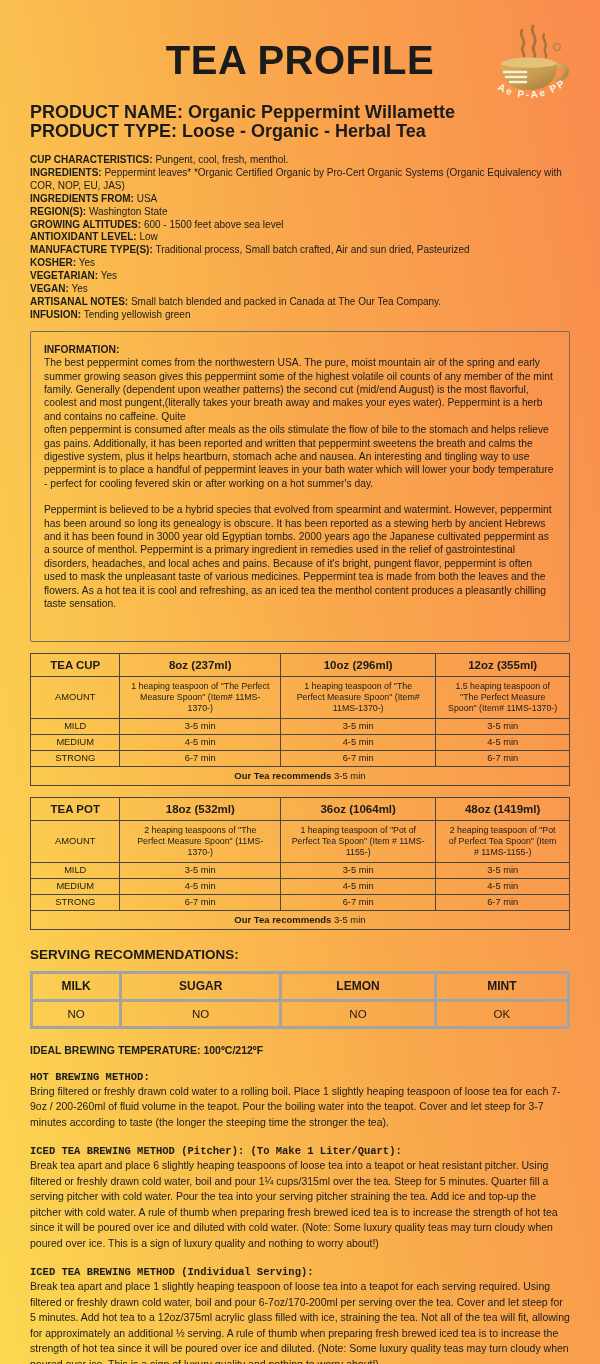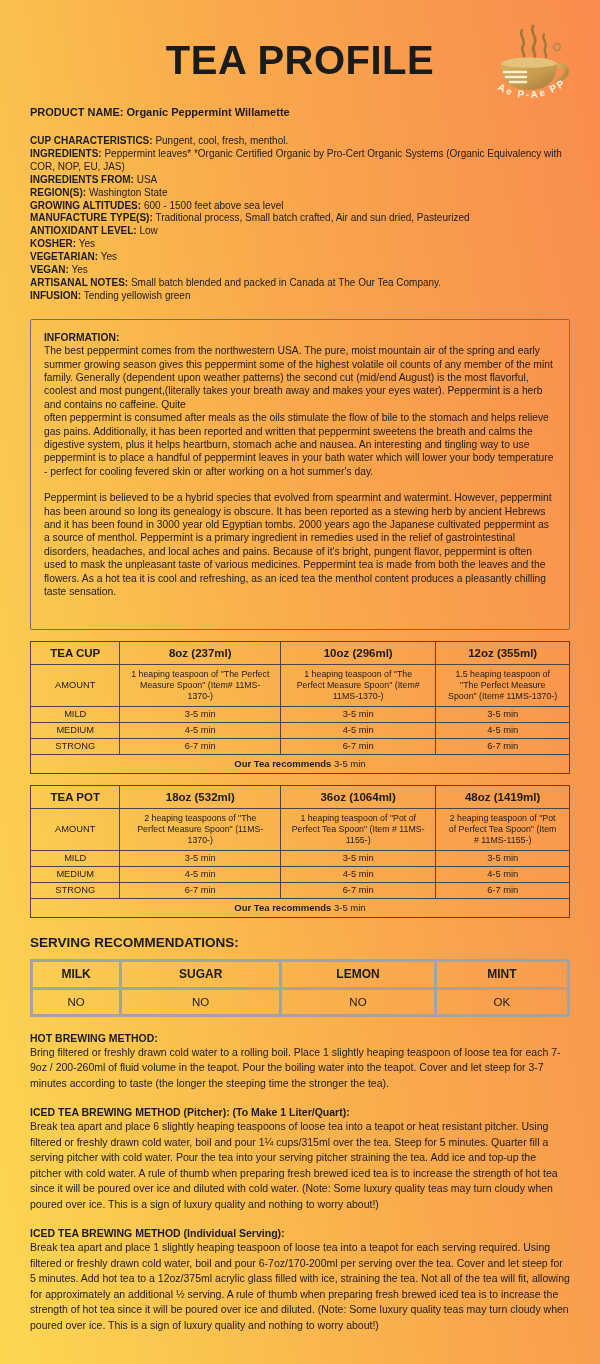--- a/index.html
+++ b/index.html
@@ -18,30 +18,30 @@
     text-align: center;
     font-size: 40px;
     font-weight: bold;
     letter-spacing: 0.5px;
     padding-top: 38px;
   }
   .logo { position: absolute; top: 20px; right: 18px; width: 104px; height: 100px; }
 
   
   .product { margin-top: 20px; }
-  .product-line { font-size: 11px; font-weight: bold; line-height: 19px; }
+  .product-line { font-size: 18px; font-weight: bold; line-height: 19px; }
 
   
   .details { margin-top: 13px; }
   .detail-line { font-size: 10px; line-height: 12.9px; }
   .b { font-weight: bold; }
 
   
   .info-box {
-    margin-top: 16px;
+    margin-top: 9px;
     border: 1px solid #6e6e6e;
     border-radius: 2px;
     padding: 11px 13px 30px 13px;
     font-size: 10.3px;
     line-height: 13.4px;
   }
   .info-title { font-weight: bold; }
   .info-p { margin-top: 0; white-space: pre-line; }
   .info-p + .info-p { margin-top: 13px; }
 
@@ -66,21 +66,21 @@
   .serving-table th { font-size: 12px; font-weight: bold; padding: 5.5px 3px; }
   .serving-table td { font-size: 11.5px; padding: 6px 9px; }
   .serving-table col { width: 25%; }
   .serving-table col.c1 { width: 16.6%; }
   .serving-table col.c2 { width: 29.8%; }
   .serving-table col.c3 { width: 28.8%; }
   .serving-table col.c4 { width: 24.8%; }
 
   
   .temp-line { font-size: 10.5px; font-weight: bold; margin-top: 15px; }
-  .brew-heading { font-size: 10.5px; font-weight: bold; margin-top: 15px; }
+  .brew-heading { font-size: 10.5px; font-weight: bold; margin-top: 15px; font-family: Liberation Mono, monospace; }
   .brew-body { font-size: 10.5px; line-height: 15.5px; margin-top: 1px; }
 </style>
 </head>
 <body>
 
 <div class="page">
 
   <h1 class="title">TEA PROFILE</h1>
 
   <div class="logo">
@@ -109,30 +109,34 @@
         <textPath href="#arc" startOffset="6"><tspan>Ae P-Ae PPa</tspan></textPath>
       </text>
     </svg>
   </div>
 
   <div class="product">
     <div class="product-line">
       <span class="b">PRODUCT NAME:</span>
       <span>Organic Peppermint Willamette</span>
     </div>
+    <div class="product-line">
+      <span class="b">PRODUCT TYPE:</span>
+      <span>Loose - Organic - Herbal Tea</span>
+    </div>
   </div>
 
   <div class="details">
     <div class="detail-line"><span class="b">CUP CHARACTERISTICS:</span> <span>Pungent, cool, fresh, menthol.</span></div>
     <div class="detail-line"><span class="b">INGREDIENTS:</span> <span>Peppermint leaves* *Organic Certified Organic by Pro-Cert Organic Systems (Organic Equivalency with COR, NOP, EU, JAS)</span></div>
     <div class="detail-line"><span class="b">INGREDIENTS FROM:</span> <span>USA</span></div>
     <div class="detail-line"><span class="b">REGION(S):</span> <span>Washington State</span></div>
     <div class="detail-line"><span class="b">GROWING ALTITUDES:</span> <span>600 - 1500 feet above sea level</span></div>
+    <div class="detail-line"><span class="b">ANTIOXIDANT LEVEL:</span> <span>Low</span></div>
     <div class="detail-line"><span class="b">MANUFACTURE TYPE(S):</span> <span>Traditional process, Small batch crafted, Air and sun dried, Pasteurized</span></div>
-    <div class="detail-line"><span class="b">ANTIOXIDANT LEVEL:</span> <span>Low</span></div>
     <div class="detail-line"><span class="b">KOSHER:</span> <span>Yes</span></div>
     <div class="detail-line"><span class="b">VEGETARIAN:</span> <span>Yes</span></div>
     <div class="detail-line"><span class="b">VEGAN:</span> <span>Yes</span></div>
     <div class="detail-line"><span class="b">ARTISANAL NOTES:</span> <span>Small batch blended and packed in Canada at The Our Tea Company.</span></div>
     <div class="detail-line"><span class="b">INFUSION:</span> <span>Tending yellowish green</span></div>
   </div>
 
   <div class="info-box">
     <div class="info-title">INFORMATION:</div>
     <p class="info-p">The best peppermint comes from the northwestern USA. The pure, moist mountain air of the spring and early summer growing season gives this peppermint some of the highest volatile oil counts of any member of the mint family. Generally (dependent upon weather patterns) the second cut (mid/end August) is the most flavorful, coolest and most pungent,(literally takes your breath away and makes your eyes water). Peppermint is a herb and contains no caffeine. Quite
@@ -246,20 +250,21 @@
     </tr>
     <tr>
       <td>NO</td>
       <td>NO</td>
       <td>NO</td>
       <td>OK</td>
     </tr>
   </tbody>
     </table>
 
+  <p class="temp-line">IDEAL BREWING TEMPERATURE: 100ºC/212ºF</p>
 
   <h3 class="brew-heading">HOT BREWING METHOD:</h3>
   <p class="brew-body">Bring filtered or freshly drawn cold water to a rolling boil. Place 1 slightly heaping teaspoon of loose tea for each 7-9oz / 200-260ml of fluid volume in the teapot. Pour the boiling water into the teapot. Cover and let steep for 3-7 minutes according to taste (the longer the steeping time the stronger the tea).</p>
 
   <h3 class="brew-heading">ICED TEA BREWING METHOD (Pitcher): (To Make 1 Liter/Quart):</h3>
   <p class="brew-body">Break tea apart and place 6 slightly heaping teaspoons of loose tea into a teapot or heat resistant pitcher. Using filtered or freshly drawn cold water, boil and pour 1¼ cups/315ml over the tea. Steep for 5 minutes. Quarter fill a serving pitcher with cold water. Pour the tea into your serving pitcher straining the tea. Add ice and top-up the pitcher with cold water. A rule of thumb when preparing fresh brewed iced tea is to increase the strength of hot tea since it will be poured over ice and diluted with cold water. (Note: Some luxury quality teas may turn cloudy when poured over ice. This is a sign of luxury quality and nothing to worry about!)</p>
 
   <h3 class="brew-heading">ICED TEA BREWING METHOD (Individual Serving):</h3>
   <p class="brew-body">Break tea apart and place 1 slightly heaping teaspoon of loose tea into a teapot for each serving required. Using filtered or freshly drawn cold water, boil and pour 6-7oz/170-200ml per serving over the tea. Cover and let steep for 5 minutes. Add hot tea to a 12oz/375ml acrylic glass filled with ice, straining the tea. Not all of the tea will fit, allowing for approximately an additional ½ serving. A rule of thumb when preparing fresh brewed iced tea is to increase the strength of hot tea since it will be poured over ice and diluted. (Note: Some luxury quality teas may turn cloudy when poured over ice. This is a sign of luxury quality and nothing to worry about!)</p>
 

